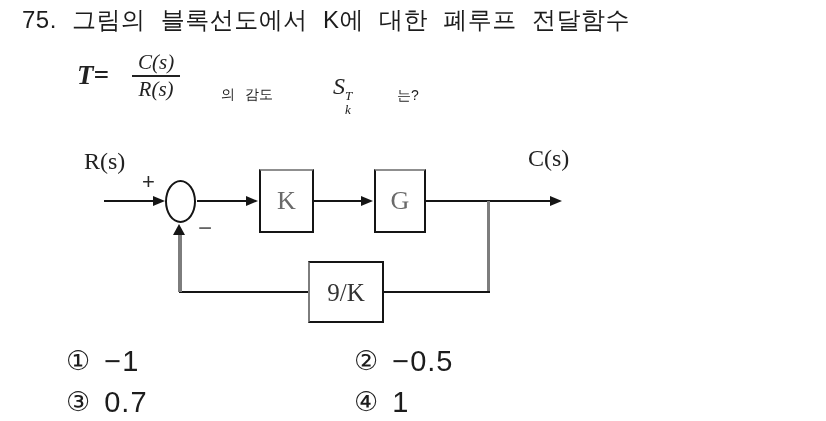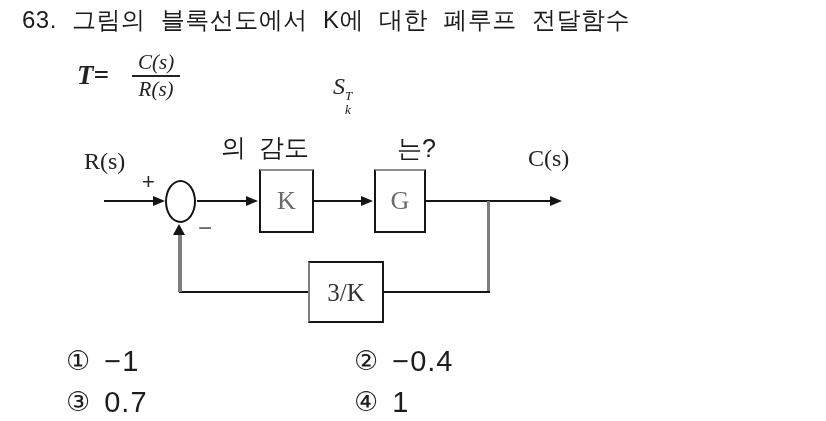--- a/index.html
+++ b/index.html
@@ -18,21 +18,21 @@
     font-size:24px;
     letter-spacing:0.5px;
     word-spacing:8px;
     color:#1c1c1c;
   }
   .math{font-family:"Liberation Serif", serif;font-style:italic;color:#222;}
   .t-eq{font-size:27px;font-weight:bold;}
   .frac{display:inline-flex;flex-direction:column;align-items:center;font-size:21px;}
   .frac .num{padding:0 6px 2px 6px;border-bottom:2px solid #222;}
   .frac .den{padding:2px 6px 0 6px;}
-  .korean-mid{font-size:25px;word-spacing:6px;margin-top:48px;}
+  .korean-mid{font-size:14px;word-spacing:6px;}
   .sens{font-size:24px;}
   .sens .stack{display:inline-flex;flex-direction:column;align-items:flex-start;
     font-size:13px;line-height:1.05;vertical-align:-6px;}
   .serif-label{font-family:"Liberation Serif", serif;font-style:normal;
     font-size:24px;color:#222;}
 
   
   .hline{background:#151515;height:2px;}
   .vline-gray{background:#7d7d7d;}
   .sumjunction{
@@ -57,21 +57,21 @@
   .choice{display:flex;align-items:center;gap:14px;}
   .marker{font-size:27px;color:#1c1c1c;}
   .cvalue{font-size:29px;color:#1c1c1c;letter-spacing:1px;}
 </style>
 </head>
 <body>
 
 <div class="page">
 
   <div class="abs title" style="left:22px;top:8px;">
-    <span>63.</span>
+    <span>75.</span>
     <span>그림의 블록선도에서 K에 대한 폐루프 전달함수</span>
   </div>
 
   <span class="abs math t-eq" style="left:77px;top:62px;">T=</span>
 
   <span class="abs math frac" style="left:132px;top:52px;">
     <span class="num">C(s)</span>
     <span class="den">R(s)</span>
   </span>
 
@@ -111,34 +111,34 @@
   </div>
 
   <div class="abs hline" style="left:426px;top:200px;width:124px;"></div>
   <div class="abs arr-right" style="left:550px;top:196px;"></div>
 
   <div class="abs vline-gray" style="left:487px;top:201px;width:3px;height:91px;"></div>
 
   <div class="abs hline" style="left:179px;top:291px;width:311px;"></div>
 
   <div class="abs block dark" style="left:308px;top:261px;width:76px;height:62px;">
-    <span>3/K</span>
+    <span>9/K</span>
   </div>
 
   <div class="abs vline-gray" style="left:178px;top:234px;width:4px;height:58px;"></div>
   <div class="abs arr-up" style="left:173px;top:224px;"></div>
   <span class="abs sign minus" style="left:198px;top:216px;">−</span>
 
   <div class="abs choice" style="left:66px;top:347px;">
     <span class="marker">①</span>
     <span class="cvalue">−1</span>
   </div>
   <div class="abs choice" style="left:354px;top:347px;">
     <span class="marker">②</span>
-    <span class="cvalue">−0.4</span>
+    <span class="cvalue">−0.5</span>
   </div>
   <div class="abs choice" style="left:66px;top:388px;">
     <span class="marker">③</span>
     <span class="cvalue">0.7</span>
   </div>
   <div class="abs choice" style="left:354px;top:388px;">
     <span class="marker">④</span>
     <span class="cvalue">1</span>
   </div>
 

